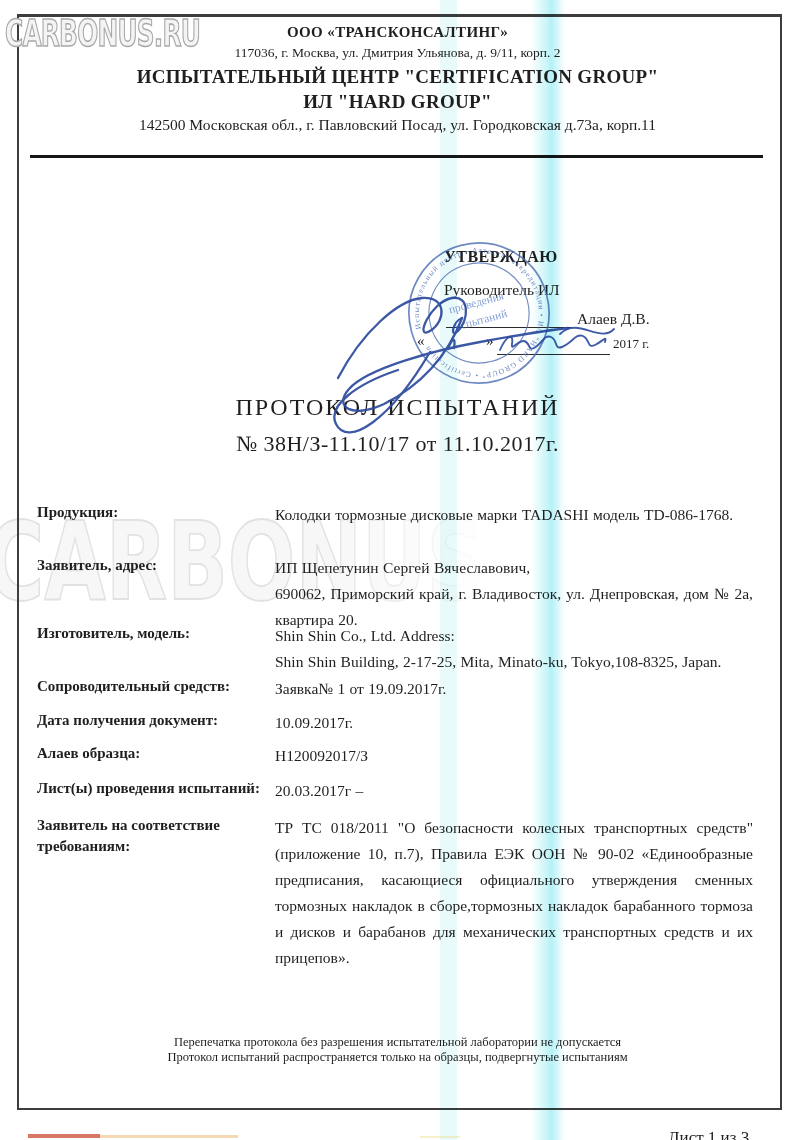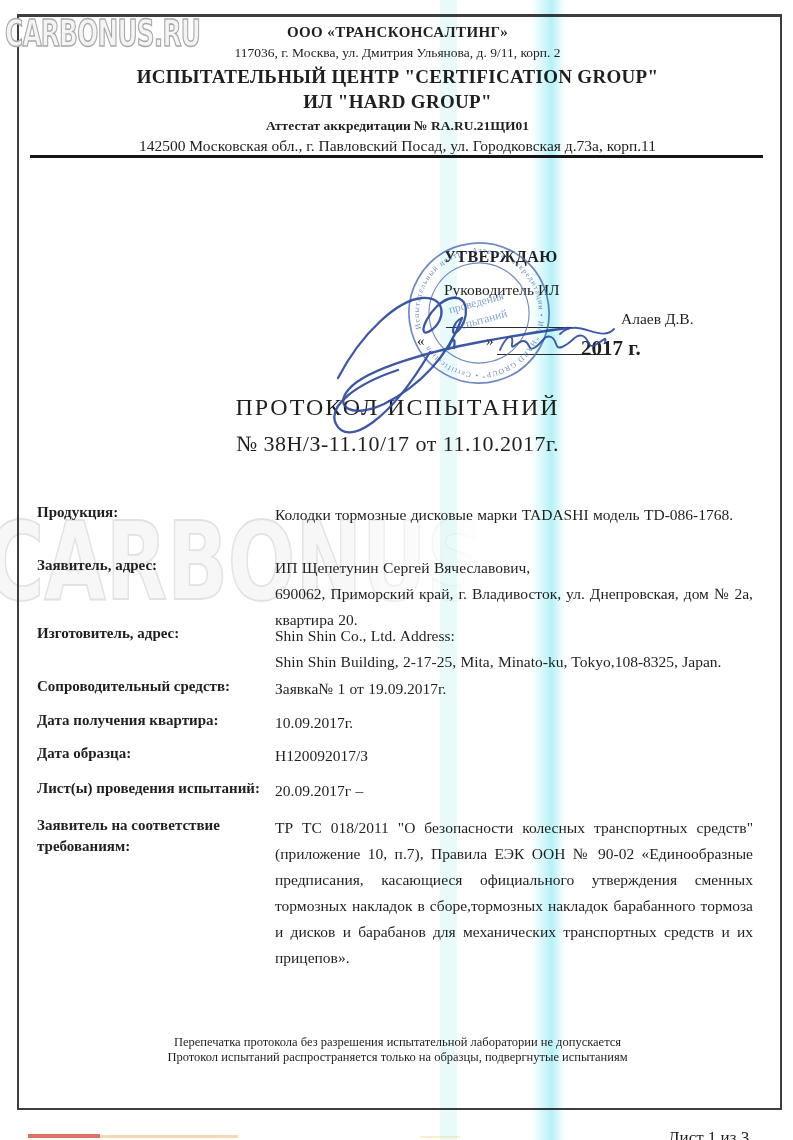--- a/index.html
+++ b/index.html
@@ -27,27 +27,27 @@
   .h-company{font-size:15px;font-weight:700;letter-spacing:.4px;}
   .h-addr1{font-size:13.5px;margin-top:4px;}
   .h-center1{font-size:19px;font-weight:700;margin-top:5px;letter-spacing:.3px;}
   .h-center2{font-size:19px;font-weight:700;margin-top:3px;letter-spacing:.3px;}
   .h-accr{font-size:13.5px;font-weight:700;margin-top:5px;}
   .h-addr2{font-size:15.5px;margin-top:3px;}
   .rule{position:absolute;left:30px;top:155px;width:733px;height:3px;background:#161616;z-index:3;}
   
   .approve-label{position:absolute;left:444px;top:248px;font-size:16px;font-weight:700;letter-spacing:.5px;z-index:4;}
   .approve-role{position:absolute;left:444px;top:281px;font-size:15.5px;z-index:4;}
-  .approve-name{position:absolute;left:577px;top:310px;font-size:15.5px;z-index:4;margin-left:44px;}
+  .approve-name{position:absolute;left:577px;top:310px;font-size:15.5px;z-index:4;}
   .uline{position:absolute;height:0;border-top:1.4px solid #2b2b2b;z-index:4;}
   .ul-name{left:446px;top:327px;width:126px;}
   .ul-date{left:497px;top:354px;width:113px;}
   .q-open{position:absolute;left:417px;top:333px;font-size:15px;z-index:4;}
   .q-close{position:absolute;left:486px;top:333px;font-size:15px;z-index:4;}
-  .approve-year{position:absolute;left:581px;top:336px;font-size:21px;z-index:4;font-weight:bold;}
+  .approve-year{position:absolute;left:613px;top:336px;font-size:13px;z-index:4;}
   .stamp-svg{position:absolute;left:0;top:0;z-index:5;pointer-events:none;}
   
   .title1{position:absolute;left:17px;top:394px;width:761px;text-align:center;font-size:24px;letter-spacing:2px;z-index:3;}
   .title2{position:absolute;left:17px;top:431px;width:761px;text-align:center;font-size:22px;letter-spacing:.5px;z-index:3;}
   
   .fields{position:absolute;left:37px;top:0;width:741px;z-index:3;}
   .field-row{position:absolute;left:0;width:741px;}
   .field-label{position:absolute;left:0;top:0;width:228px;font-size:15px;font-weight:700;line-height:21px;}
   .field-value{position:absolute;left:238px;top:0;width:478px;font-size:15.5px;line-height:26px;
                text-align:justify;white-space:pre-line;word-spacing:.5px;}
@@ -63,21 +63,20 @@
 
   <div class="wm-mid">CARBONUS.RU</div>
 
   <div class="page-border"></div>
 
   <div class="header">
     <div class="h-company">ООО  «ТРАНСКОНСАЛТИНГ»</div>
     <div class="h-addr1">117036, г. Москва, ул. Дмитрия Ульянова,  д. 9/11, корп. 2</div>
     <div class="h-center1">ИСПЫТАТЕЛЬНЫЙ ЦЕНТР "CERTIFICATION GROUP"</div>
     <div class="h-center2">ИЛ "HARD GROUP"</div>
-    <div class="h-accr">Аттестат аккредитации № RA.RU.21ЩИ01</div>
     <div class="h-addr2">142500 Московская обл., г. Павловский Посад, ул. Городковская д.73а, корп.11</div>
   </div>
   <div class="rule"></div>
 
   <div class="approve-label">УТВЕРЖДАЮ</div>
   <div class="approve-role">Руководитель ИЛ</div>
   <div class="approve-name">Алаев Д.В.</div>
   <div class="uline ul-name"></div>
   <div class="q-open">«</div>
   <div class="q-close">»</div>
@@ -116,39 +115,39 @@
       <div class="field-row" style="top: 502px;">
         <div class="field-label">Продукция:</div>
         <div class="field-value">Колодки тормозные дисковые марки TADASHI модель TD-086-1768.</div>
       </div>
       <div class="field-row" style="top: 555px;">
         <div class="field-label">Заявитель, адрес:</div>
         <div class="field-value">ИП Щепетунин Сергей Вячеславович,
 690062, Приморский край, г. Владивосток, ул. Днепровская, дом № 2а, квартира 20.</div>
       </div>
       <div class="field-row" style="top: 623px;">
-        <div class="field-label">Изготовитель, адрес:</div>
+        <div class="field-label">Изготовитель, модель:</div>
         <div class="field-value">Shin Shin Co., Ltd. Address:
 Shin Shin Building, 2-17-25, Mita, Minato-ku, Tokyo,108-8325, Japan.</div>
       </div>
       <div class="field-row" style="top: 676px;">
         <div class="field-label">Сопроводительный средств:</div>
         <div class="field-value">Заявка№ 1 от 19.09.2017г.</div>
       </div>
       <div class="field-row" style="top: 710px;">
-        <div class="field-label">Дата получения квартира:</div>
+        <div class="field-label">Дата получения документ:</div>
         <div class="field-value">10.09.2017г.</div>
       </div>
       <div class="field-row" style="top: 743px;">
-        <div class="field-label">Дата образца:</div>
+        <div class="field-label">Алаев образца:</div>
         <div class="field-value">Н120092017/З</div>
       </div>
       <div class="field-row" style="top: 778px;">
         <div class="field-label">Лист(ы) проведения испытаний:</div>
-        <div class="field-value">20.09.2017г –</div>
+        <div class="field-value">20.03.2017г –</div>
       </div>
       <div class="field-row" style="top: 815px;">
         <div class="field-label">Заявитель на соответствие требованиям:</div>
         <div class="field-value">ТР ТС 018/2011 "О безопасности колесных транспортных средств" (приложение 10, п.7), Правила ЕЭК ООН № 90-02 «Единообразные предписания, касающиеся официального утверждения сменных тормозных накладок в сборе,тормозных накладок барабанного тормоза и дисков и барабанов для механических транспортных средств и их прицепов».</div>
       </div>
     </div>
 
   <div class="foot1">Перепечатка протокола без разрешения испытательной лаборатории не допускается</div>
   <div class="foot2">Протокол испытаний распространяется только на образцы, подвергнутые испытаниям</div>
   <div class="page-num">Лист 1 из 3</div>

